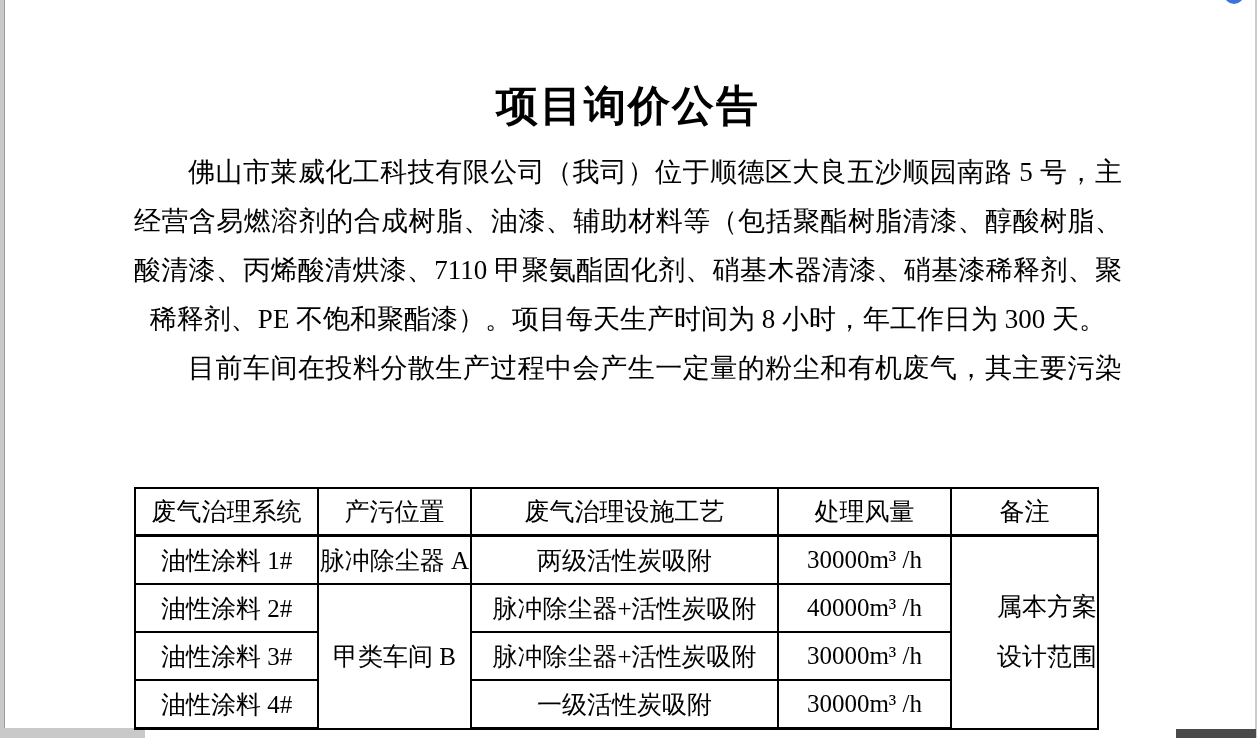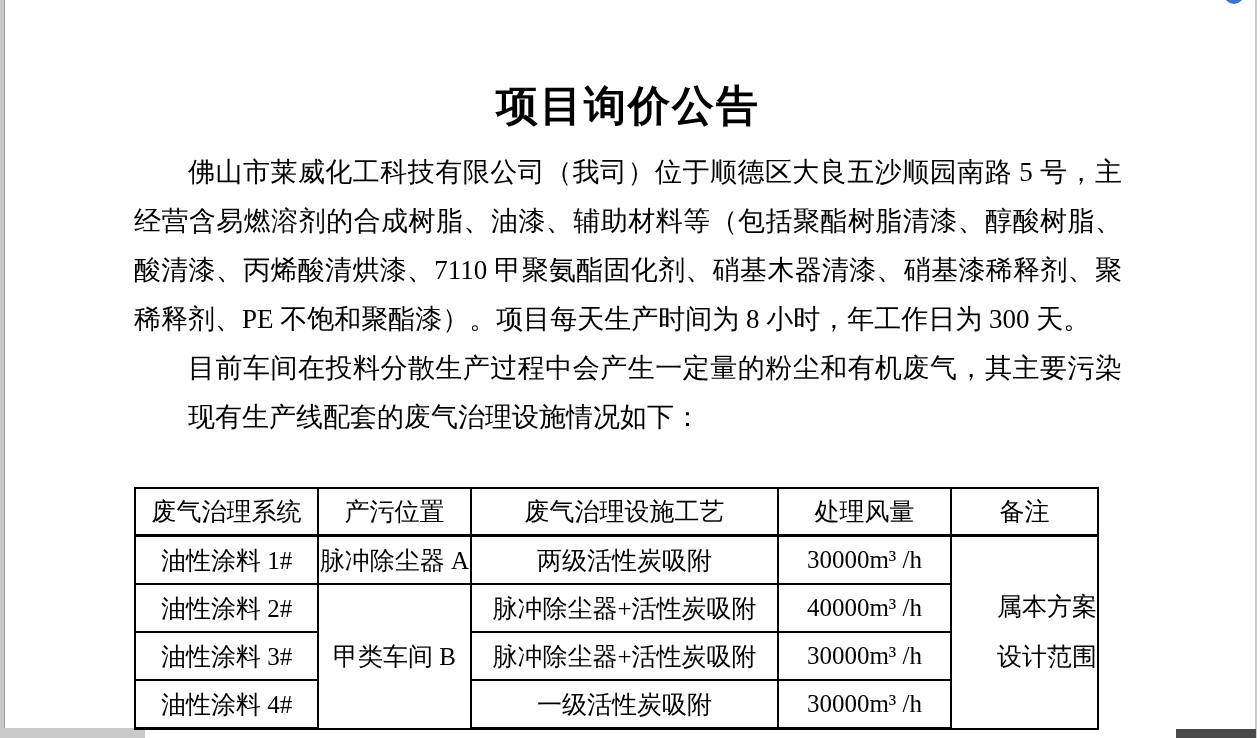--- a/index.html
+++ b/index.html
@@ -24,21 +24,21 @@
   .doc { position: absolute; left: 134px; top: 0; width: 988px; }
   .doc-title {
     margin: 0; position: absolute; left: 0; top: 78px; width: 988px;
     text-align: center; font-size: 42px; font-weight: bold; letter-spacing: 2px;
     font-family: "Liberation Serif", "DejaVu Serif", serif;
   }
   .body-lines { position: absolute; left: 0; top: 148px; width: 988px; }
   .line {
     width: 988px; height: 49px; line-height: 49px;
     font-size: 27px; white-space: nowrap; overflow: hidden;
-    text-align: left;
+    text-align: center;
   }
   .line.just { text-align: justify; text-align-last: justify; white-space: normal; }
   .line.ind  { text-indent: 54px; }
 
   
   .gas-table {
     position: absolute; left: 134px; top: 487px;
     border-collapse: collapse; table-layout: fixed;
     font-size: 25px;
   }
@@ -66,21 +66,20 @@
 
   <div class="doc">
     <h1 class="doc-title">项目询价公告</h1>
 
     <div class="body-lines">
       <div class="line just ind">佛山市莱威化工科技有限公司（我司）位于顺德区大良五沙顺园南路 5 号，主要生产</div>
       <div class="line just">经营含易燃溶剂的合成树脂、油漆、辅助材料等（包括聚酯树脂清漆、醇酸树脂、丙烯</div>
       <div class="line just">酸清漆、丙烯酸清烘漆、7110 甲聚氨酯固化剂、硝基木器清漆、硝基漆稀释剂、聚酯漆</div>
       <div class="line">稀释剂、PE 不饱和聚酯漆）。项目每天生产时间为 8 小时，年工作日为 300 天。</div>
       <div class="line just ind">目前车间在投料分散生产过程中会产生一定量的粉尘和有机废气，其主要污染因子为</div>
-      <div class="line ind">现有生产线配套的废气治理设施情况如下：</div>
     </div>
   </div>
 
   <table class="gas-table">
     <colgroup>
       <col style="width:183px">
         <col style="width:153px">
         <col style="width:307px">
         <col style="width:173px">
         <col style="width:147px">

